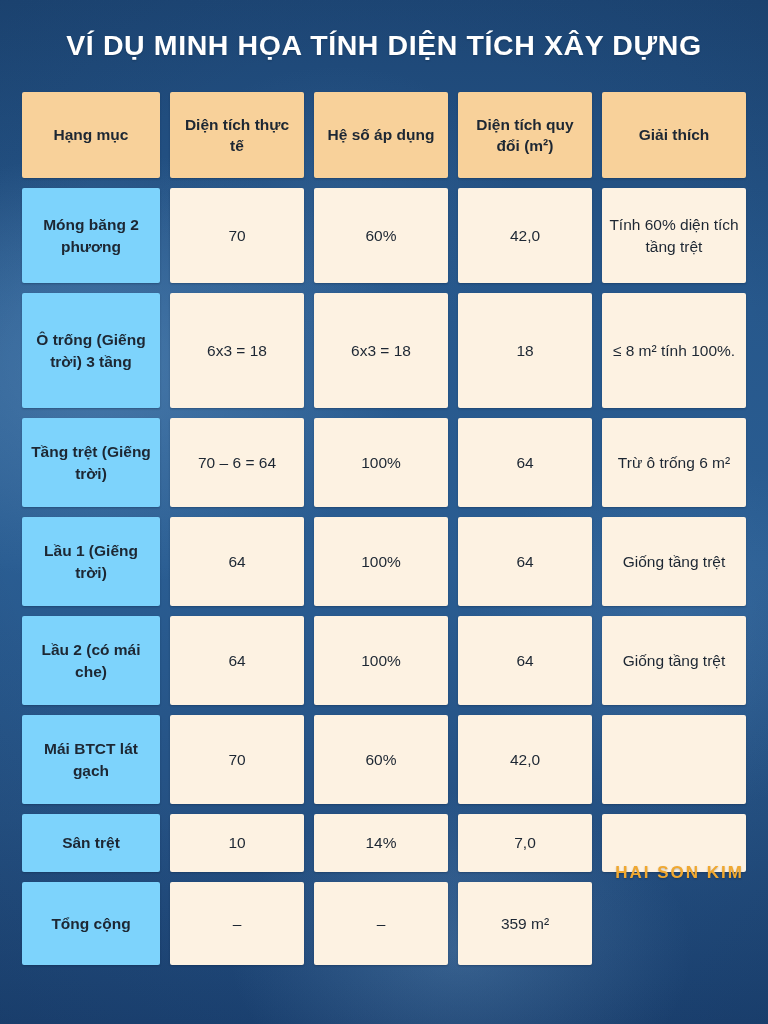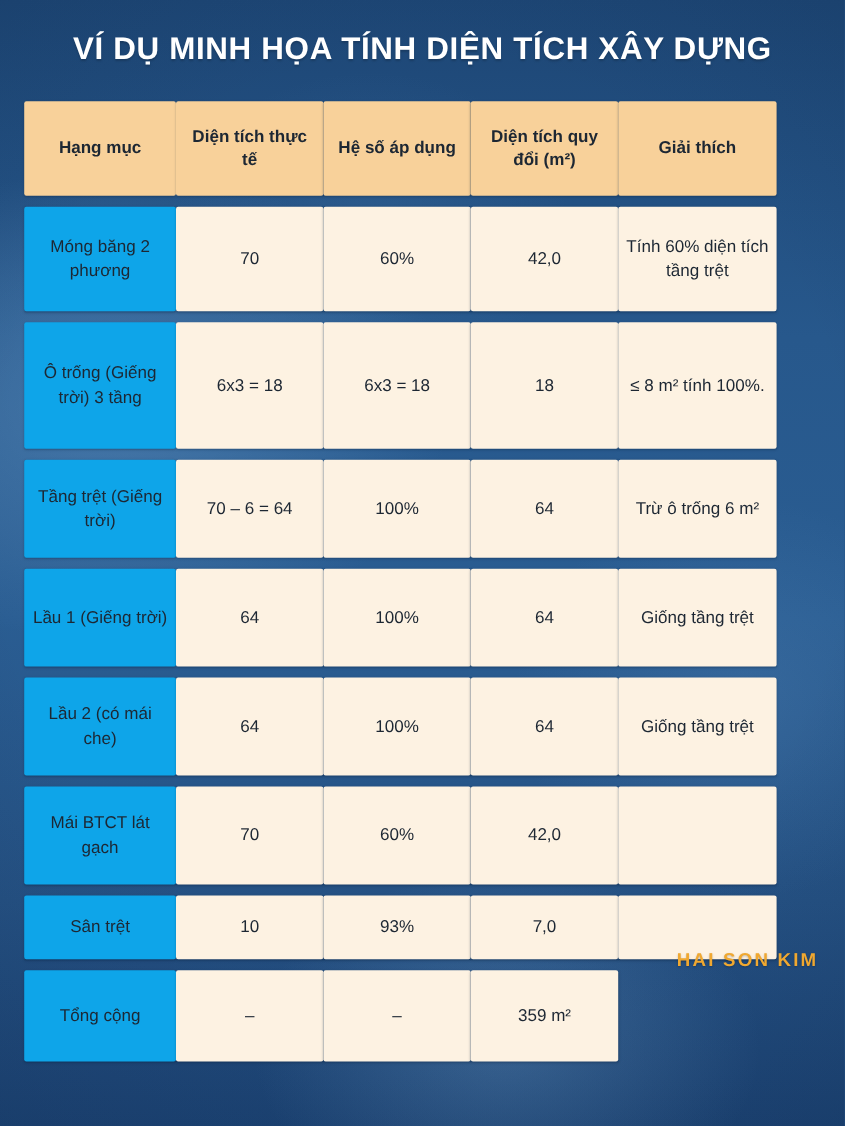--- a/index.html
+++ b/index.html
@@ -66,20 +66,21 @@
     left: 22px;
     width: 724px;
     display: flex;
     flex-direction: column;
     gap: 10px;
   }
 
   .row {
     display: grid;
     grid-template-columns: 138px 134px 134px 134px 144px;
+    gap: 10px;
   }
 
   .cell {
     border-radius: 2px;
     display: flex;
     align-items: center;
     justify-content: center;
     text-align: center;
     color: #1d2733;
     font-size: 15.5px;
@@ -91,22 +92,22 @@
   
   .row.header .cell {
     background-color: #f8d19a;
     font-weight: bold;
     font-size: 15.5px;
   }
   .row.header { height: 86px; }
 
   
   .cell.cat {
-    background-color: #0ea5e9;
-    font-weight: normal;
+    background-color: #7dd3fc;
+    font-weight: bold;
   }
   
   .cell.val {
     background-color: #fdf2e2;
     font-weight: normal;
   }
   .cell.empty { background-color: #fdf2e2; }
 
   
   .row.r0 { height: 95px; }
@@ -194,21 +195,21 @@
       <div class="cell cat">Mái BTCT lát gạch</div>
       <div class="cell val">70</div>
       <div class="cell val">60%</div>
       <div class="cell val">42,0</div>
       <div class="cell val empty"></div>
     </div>
 
     <div class="row r6">
       <div class="cell cat">Sân trệt</div>
       <div class="cell val">10</div>
-      <div class="cell val">93%</div>
+      <div class="cell val">14%</div>
       <div class="cell val">7,0</div>
       <div class="cell val empty"></div>
     </div>
 
     <div class="row r7">
       <div class="cell cat">Tổng cộng</div>
       <div class="cell val">–</div>
       <div class="cell val">–</div>
       <div class="cell val">359 m²</div>
     </div>

